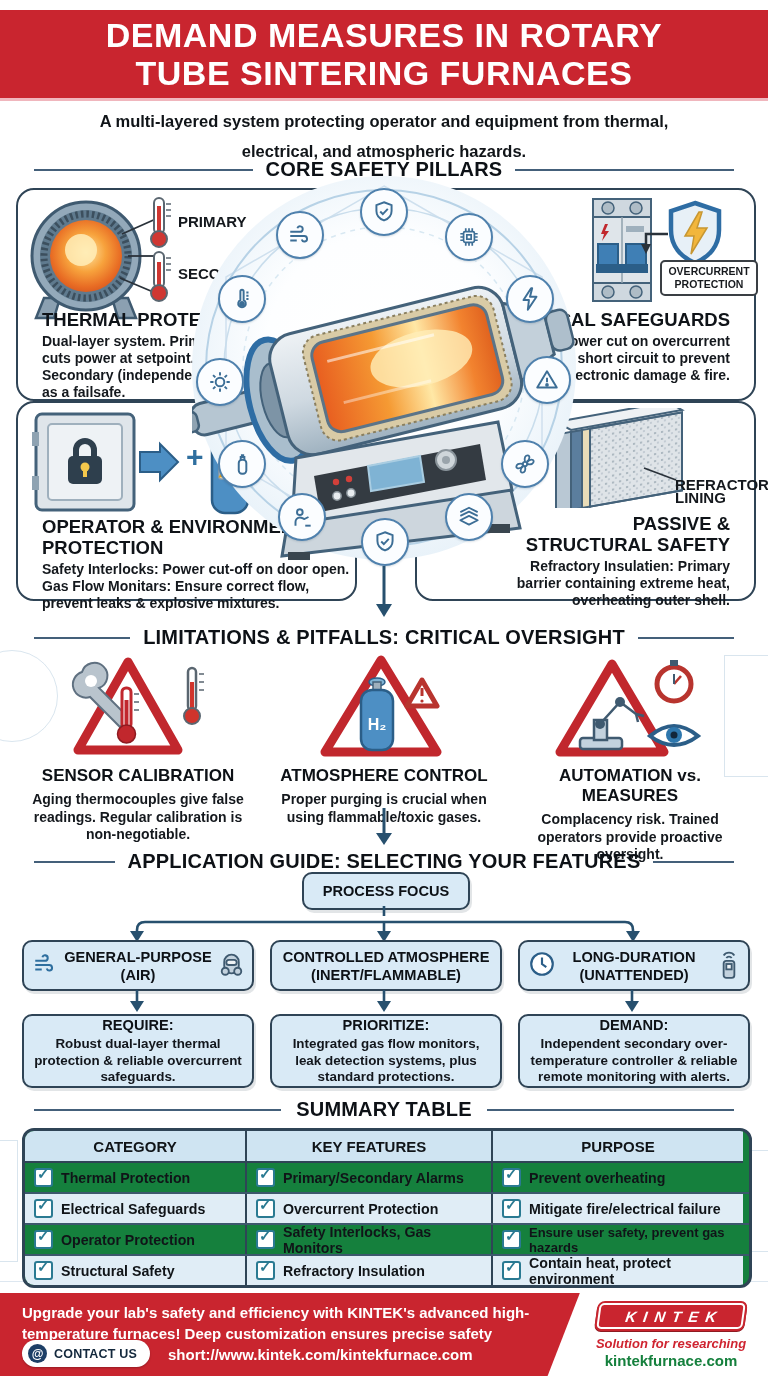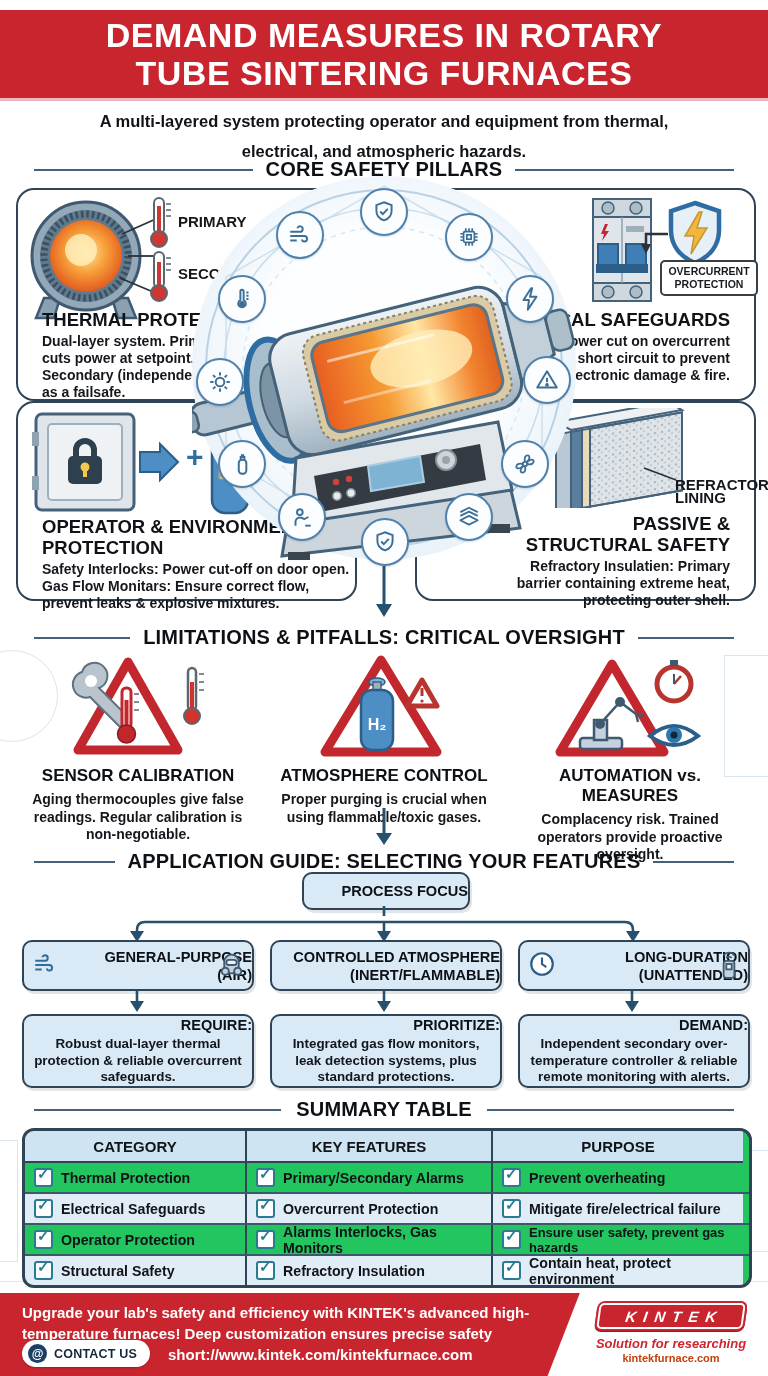--- a/index.html
+++ b/index.html
@@ -37,28 +37,28 @@
   .varrow{position:absolute;}
 
   
   .limit{position:absolute;width:240px;text-align:center;}
   .limit .icon{height:106px;display:flex;align-items:flex-end;justify-content:center;}
   .limit .ti{font-size:17px;font-weight:800;margin-top:8px;color:#0d1116;}
   .limit .bd{font-size:14px;font-weight:700;line-height:17.5px;margin-top:5px;color:#14181d;}
 
   
   .abox{position:absolute;background:#d9eaf6;border:2px solid #2f4456;border-radius:10px;
-        box-shadow:2px 3px 0 rgba(47,68,86,.14);display:flex;flex-direction:column;align-items:flex-end;
+        box-shadow:2px 3px 0 rgba(47,68,86,.14);display:flex;flex-direction:column;align-items:center;
         justify-content:center;text-align:center;}
   .abox .l1{font-size:14.6px;font-weight:800;line-height:18px;color:#0d1116;}
   .abox .bd{font-size:13.4px;font-weight:700;line-height:16.5px;color:#12161c;padding:0 10px;margin-top:2px;}
   .side-ic{position:absolute;top:50%;transform:translateY(-50%);}
 
   
-  .s-table{position:absolute;left:22px;top:1128px;width:724px;border:3px solid #2f4456;border-radius:12px;overflow:hidden;background:#22c55e;}
+  .s-table{position:absolute;left:22px;top:1128px;width:724px;border:3px solid #2f4456;border-radius:12px;overflow:hidden;background:#15803d;}
   .s-row{display:grid;grid-template-columns:222px 246px 250px;}
   .s-row>div{border-right:2px solid #2f4456;padding:0 9px;display:flex;align-items:center;gap:8px;height:29px;
              font-size:14.2px;font-weight:700;color:#101418;}
   .s-row>div:last-child{border-right:none;}
   .s-head>div{justify-content:center;background:#cfe4f2;font-size:15px;font-weight:800;height:30px;border-bottom:2px solid #2f4456;}
   .s-data{border-bottom:2px solid #3c586c;}
   .s-data:last-child{border-bottom:none;}
   .s-alt>div{background:#e0edf6;}
   .cb{width:15px;height:15px;border:2px solid #2a7a92;border-radius:3px;flex:0 0 auto;position:relative;background:#fff;}
   .cb .cbt{position:absolute;left:1px;top:-5px;font-size:15px;font-weight:900;color:#2a7a92;}
@@ -71,21 +71,21 @@
           align-items:center;gap:7px;padding:0 13px 0 6px;cursor:pointer;box-shadow:0 1px 2px rgba(0,0,0,.25);}
   .f-pill .ci{width:19px;height:19px;border-radius:50%;background:#1d3f66;color:#fff;font-size:12px;font-weight:800;
           display:flex;align-items:center;justify-content:center;}
   .f-pill .cl{font-size:12.5px;font-weight:800;color:#13283c;letter-spacing:.2px;}
   .f-url{position:absolute;left:168px;top:1346px;color:#fff;font-size:15px;font-weight:700;}
   .logo{position:absolute;left:596px;top:1301px;width:150px;height:30px;background:#c9252f;border-radius:7px;
         transform:skewX(-8deg);display:flex;align-items:center;justify-content:center;box-shadow:0 1px 0 #8e1a21;}
   .logo .in{width:142px;height:22px;border:2px solid #fff;border-radius:5px;display:flex;align-items:center;justify-content:center;}
   .logo .bt{color:#fff;font-size:15px;font-weight:800;font-style:italic;letter-spacing:7px;padding-left:7px;}
   .f-tag{position:absolute;left:583px;top:1336px;width:176px;text-align:center;color:#cf2430;font-size:13px;font-weight:800;font-style:italic;}
-  .f-site{position:absolute;left:583px;top:1352px;width:176px;text-align:center;color:#c2410c;font-size:11px;font-weight:700;}
+  .f-site{position:absolute;left:583px;top:1352px;width:176px;text-align:center;color:#15803d;font-size:15px;font-weight:700;}
 </style>
 </head>
 <body>
 
 <div class="canvas">
 
   <div class="bp" style="left:-34px;top:650px;width:90px;height:90px;border-radius:50%;"></div>
   <div class="bp" style="left:724px;top:655px;width:70px;height:120px;"></div>
   <div class="bp" style="left:-20px;top:1140px;width:36px;height:120px;"></div>
   <div class="bp" style="left:748px;top:1150px;width:40px;height:100px;"></div>
@@ -232,21 +232,21 @@
       <rect x="42" y="28" width="92" height="78" fill="url(#spk)"></rect>
     </g>
     <polygon points="8,14 120,-6 134,2 23,22" fill="#eef1f4" stroke="#44627a" stroke-width="2"></polygon>
     <line x1="96" y1="60" x2="128" y2="72" stroke="#2a323a" stroke-width="1.8"></line>
   </svg>
   <div class="p-lab" style="left:675px;top:478px;width:76px;text-align:left;line-height:13px;">REFRACTORY LINING</div>
   <div class="p-title" style="right:38px;top:513px;text-align:right;">
     <div>PASSIVE &amp;</div>
     <div>STRUCTURAL SAFETY</div>
   </div>
-  <div class="p-body" style="right:38px;top:558px;width:222px;text-align:right;">Refractory Insulatien: Primary barrier containing extreme heat, protecting outer shell.</div>
+  <div class="p-body" style="right:38px;top:558px;width:222px;text-align:right;">Refractory Insulatien: Primary barrier containing extreme heat, overheating outer shell.</div>
 
   <div class="hub"></div>
   <svg style="position:absolute;left:192px;top:176px;" width="384" height="384" viewBox="0 0 384 384">
     <defs>
       <linearGradient id="gShell" x1="0" y1="0" x2="0" y2="1">
         <stop offset="0%" stop-color="#eef2f5"></stop>
           <stop offset="55%" stop-color="#cfd9e1"></stop>
           <stop offset="100%" stop-color="#9fb2c0"></stop>
       </linearGradient>
       <linearGradient id="gGlow" x1="0" y1="0" x2="1" y2="0">
@@ -588,21 +588,21 @@
       <div>
           <span class="cb">
             <span class="cbt">✓</span>
           </span>
           <span>Operator Protection</span>
         </div>
       <div>
           <span class="cb">
             <span class="cbt">✓</span>
           </span>
-          <span>Alarms Interlocks, Gas Monitors</span>
+          <span>Safety Interlocks, Gas Monitors</span>
         </div>
       <div style="font-size:13px;">
           <span class="cb">
             <span class="cbt">✓</span>
           </span>
           <span>Ensure user safety, prevent gas hazards</span>
         </div>
     </div>
     <div class="s-row s-data s-alt">
       <div>

